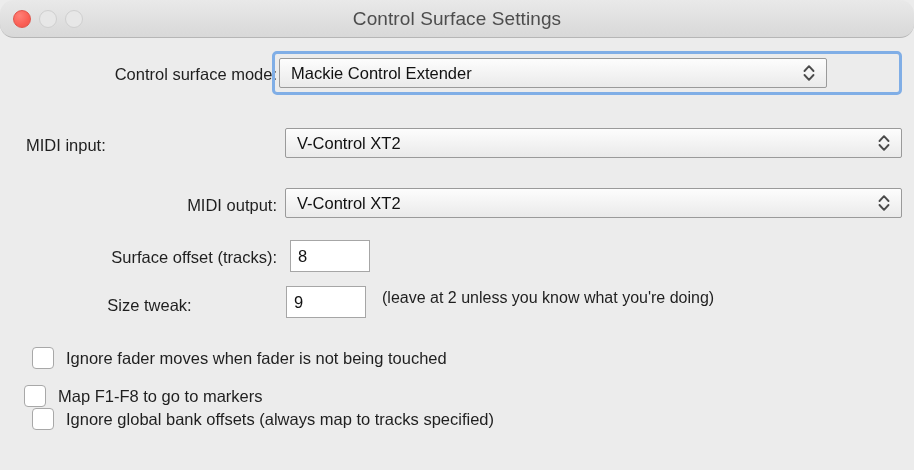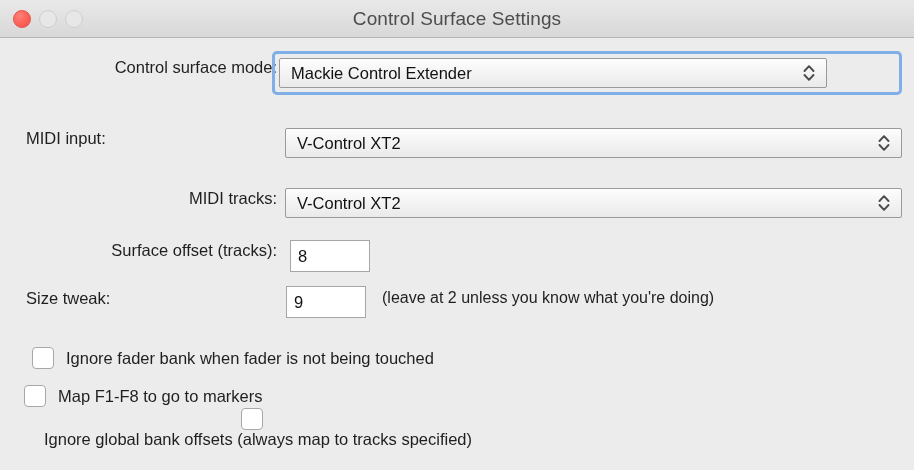--- a/index.html
+++ b/index.html
@@ -26,20 +26,21 @@
   
   .titlebar {
     position: absolute;
     left: 0;
     top: 0;
     width: 914px;
     height: 38px;
     background: linear-gradient(to bottom, #e9e9e9 0%, #d8d8d8 100%);
     border-bottom: 1px solid #b6b6b6;
     box-sizing: border-box;
+    border-radius: 14px;
   }
   .traffic {
     position: absolute;
     left: 13px;
     top: 10px;
     display: flex;
     gap: 8px;
     align-items: center;
   }
   .light {
@@ -82,20 +83,21 @@
     position: absolute;
     display: flex;
     align-items: center;
   }
 
   .label {
     font-size: 16.5px;
     color: #1f1f1f;
     text-align: right;
     white-space: nowrap;
+    margin-top: 7px;
   }
 
   
   .popup {
     position: relative;
     box-sizing: border-box;
     height: 30px;
     background: linear-gradient(to bottom, #fdfdfd 0%, #f3f3f3 52%, #eaeaea 100%);
     border: 1px solid #9a9a9a;
     border-radius: 2px;
@@ -200,58 +202,58 @@
       <span>V-Control XT2</span>
       <span class="chev">
         <svg width="14" height="20" viewBox="0 0 14 20">
           <polyline points="2.5,8 7,3.2 11.5,8" fill="none" stroke="#4b4b4b" stroke-width="1.9" stroke-linecap="round" stroke-linejoin="round"></polyline>
           <polyline points="2.5,12 7,16.8 11.5,12" fill="none" stroke="#4b4b4b" stroke-width="1.9" stroke-linecap="round" stroke-linejoin="round"></polyline>
         </svg>
       </span>
     </div>
 
     <div class="row" style="left:26px; top:151px; width:251px; justify-content:flex-end;">
-      <span class="label">MIDI tracks:</span>
+      <span class="label">MIDI output:</span>
     </div>
     <div class="popup" style="position:absolute; left:285px; top:150px; width:617px;">
       <span>V-Control XT2</span>
       <span class="chev">
         <svg width="14" height="20" viewBox="0 0 14 20">
           <polyline points="2.5,8 7,3.2 11.5,8" fill="none" stroke="#4b4b4b" stroke-width="1.9" stroke-linecap="round" stroke-linejoin="round"></polyline>
           <polyline points="2.5,12 7,16.8 11.5,12" fill="none" stroke="#4b4b4b" stroke-width="1.9" stroke-linecap="round" stroke-linejoin="round"></polyline>
         </svg>
       </span>
     </div>
 
     <div class="row" style="left:26px; top:203px; width:251px; justify-content:flex-end;">
       <span class="label">Surface offset (tracks):</span>
     </div>
     <div class="textfield" style="position:absolute; left:290px; top:202px; width:80px;">
       <span>8</span>
     </div>
 
-    <div class="row" style="left:26px; top:251px; width:247px; justify-content:flex-start;">
+    <div class="row" style="left:26px; top:251px; width:247px; justify-content:center;">
       <span class="label">Size tweak:</span>
     </div>
     <div class="textfield" style="position:absolute; left:286px; top:248px; width:80px;">
       <span>9</span>
     </div>
     <div class="row" style="left:382px; top:251px;">
       <span class="hint">(leave at 2 unless you know what you're doing)</span>
     </div>
 
     <div class="checkrow" style="left:32px; top:309px;">
       <span class="checkbox"></span>
-      <span class="check-label">Ignore fader bank when fader is not being touched</span>
+      <span class="check-label">Ignore fader moves when fader is not being touched</span>
     </div>
 
     <div class="checkrow" style="left:24px; top:347px;">
       <span class="checkbox"></span>
       <span class="check-label">Map F1-F8 to go to markers</span>
     </div>
 
-    <div class="checkrow" style="left:32px; top:370px;flex-direction:column;">
+    <div class="checkrow" style="left:32px; top:370px;">
       <span class="checkbox"></span>
       <span class="check-label">Ignore global bank offsets (always map to tracks specified)</span>
     </div>
 
   </div>
 </div>
 
 </body></html>

